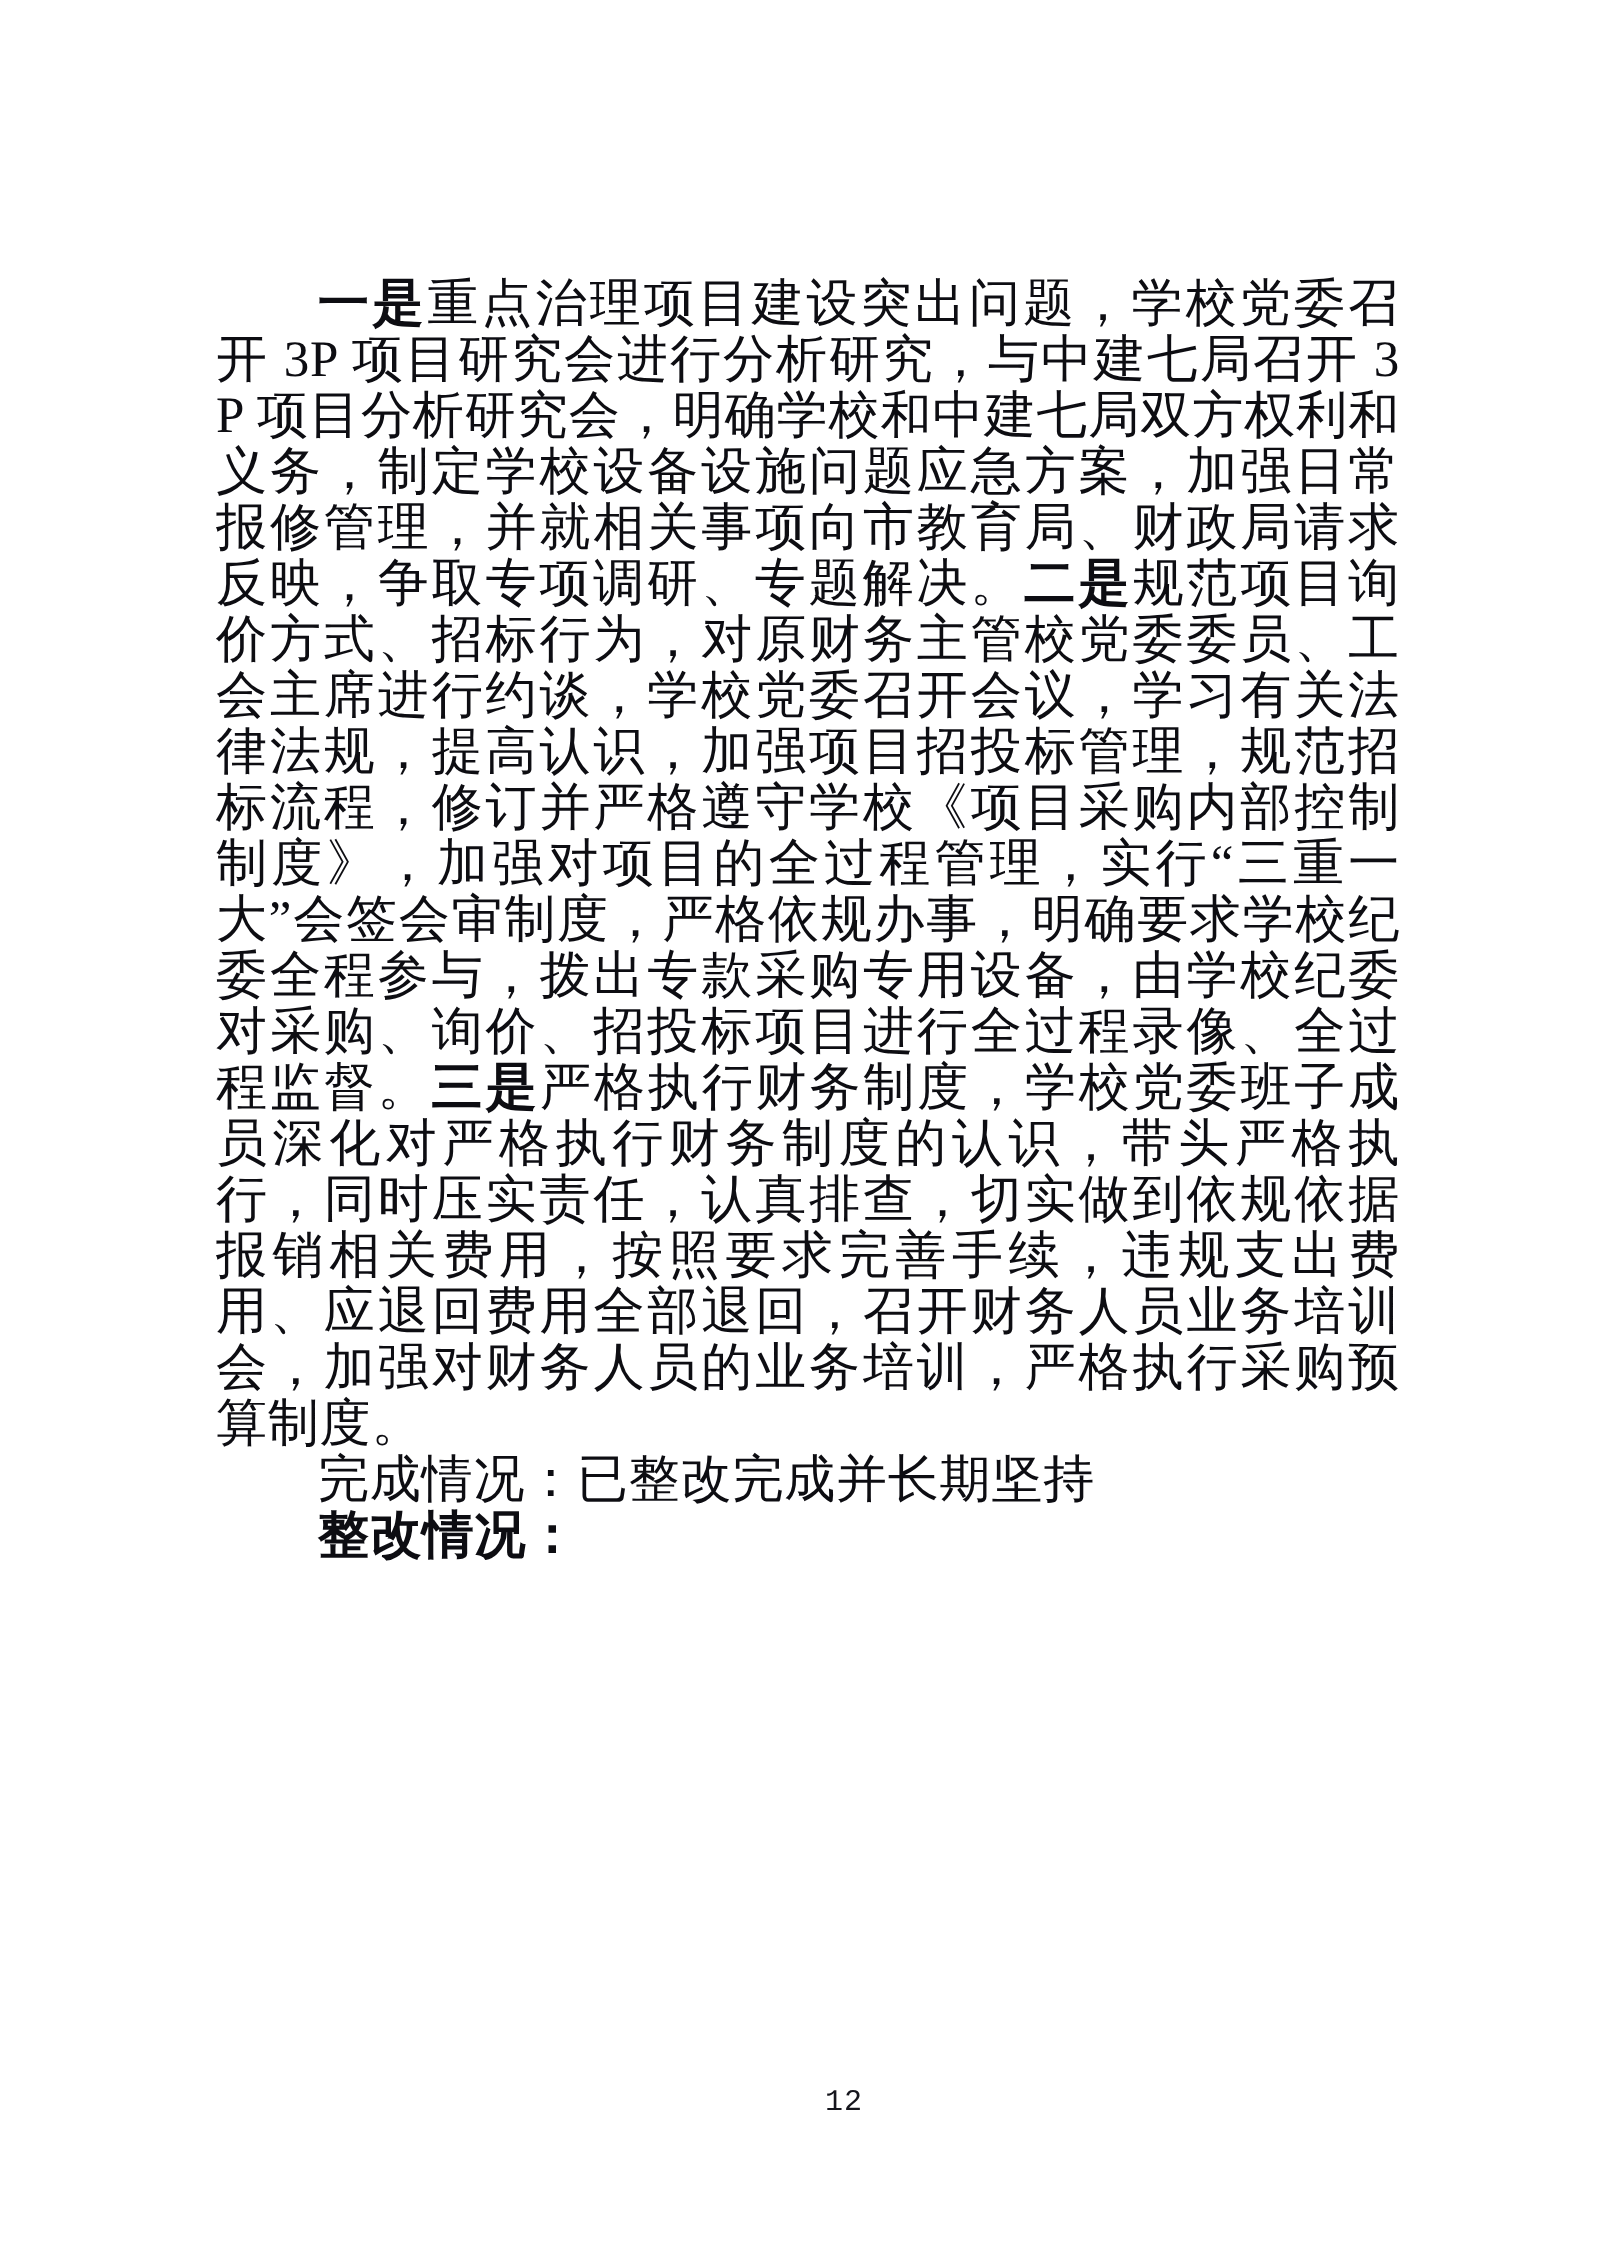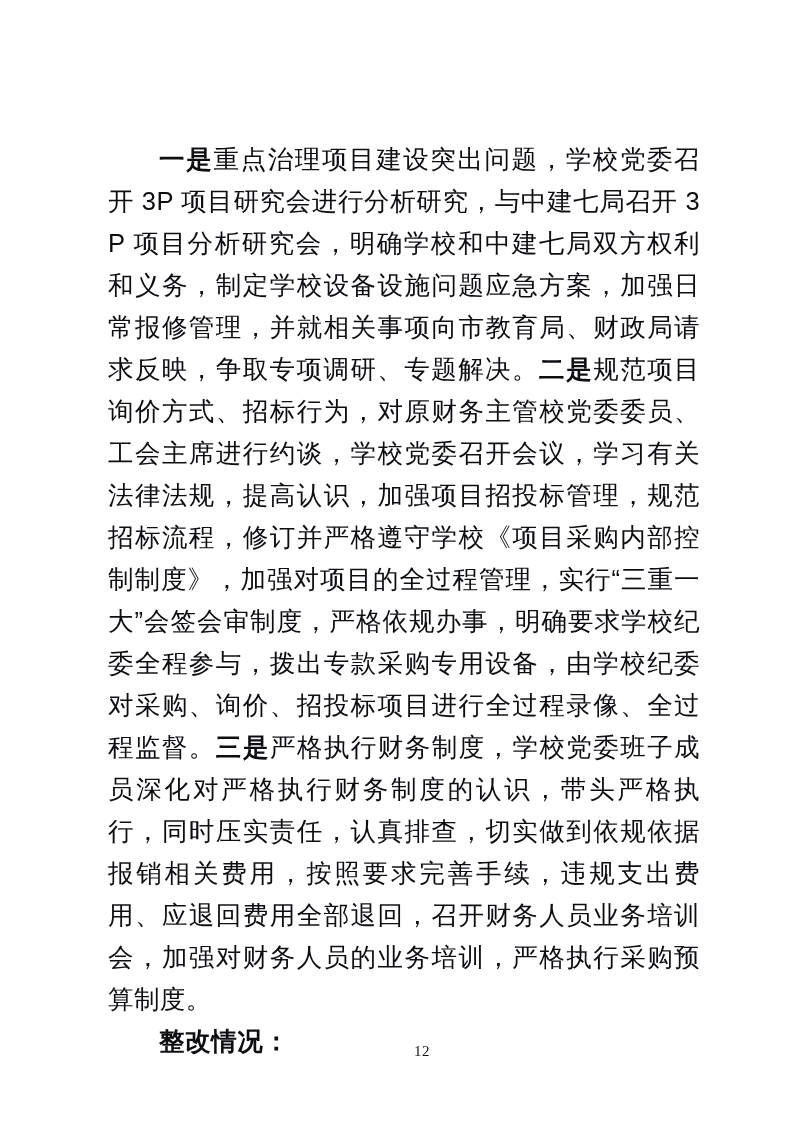--- a/index.html
+++ b/index.html
@@ -26,23 +26,23 @@
     position: absolute;
     left: 108px;
     top: 138px;
     width: 592px;
   }
 
   
   .para {
     margin: 0;
     padding: 0;
-    font-family: Liberation Sans, sans-serif;
+    font-family: Liberation Serif, serif;
     font-size: 25.5px;
-    line-height: 42px;
+    line-height: 28px;
     color: #0d0d12;
     text-align: justify;
     text-justify: inter-character;
     text-indent: 2em;
     letter-spacing: 0.4px;
     word-break: break-all;
     overflow-wrap: break-word;
   }
 
   
@@ -68,21 +68,21 @@
     font-weight: 700;
     letter-spacing: 0.6px;
   }
 
   .page-number {
     position: absolute;
     left: 0;
     right: 0;
     top: 1043px;
     text-align: center;
-    font-family: Liberation Serif, serif;
+    font-family: Liberation Mono, monospace;
     font-size: 15px;
     color: #15151c;
     letter-spacing: 0.5px;
     margin-left: 44px;
   }
 
   
   .scan-tint {
     position: absolute;
     inset: 0;
@@ -92,20 +92,21 @@
 </style>
 </head>
 <body>
 
 <div class="page">
 
   <div class="text-block">
 
     <p class="para body-main"><span class="marker">一是</span><span>重点治理项目建设突出问题，学校党委召开 3P 项目研究会进行分析研究，与中建七局召开 3P 项目分析研究会，明确学校和中建七局双方权利和义务，制定学校设备设施问题应急方案，加强日常报修管理，并就相关事项向市教育局、财政局请求反映，争取专项调研、专题解决。</span><span class="marker">二是</span><span>规范项目询价方式、招标行为，对原财务主管校党委委员、工会主席进行约谈，学校党委召开会议，学习有关法律法规，提高认识，加强项目招投标管理，规范招标流程，修订并严格遵守学校《项目采购内部控制制度》，加强对项目的全过程管理，实行“三重一大”会签会审制度，严格依规办事，明确要求学校纪委全程参与，拨出专款采购专用设备，由学校纪委对采购、询价、招投标项目进行全过程录像、全过程监督。</span><span class="marker">三是</span><span>严格执行财务制度，学校党委班子成员深化对严格执行财务制度的认识，带头严格执行，同时压实责任，认真排查，切实做到依规依据报销相关费用，按照要求完善手续，违规支出费用、应退回费用全部退回，召开财务人员业务培训会，加强对财务人员的业务培训，严格执行采购预算制度。</span></p>
 
+    <p class="para single-line">完成情况：已整改完成并长期坚持</p>
 
 
     <p class="para heading">整改情况：</p>
 
   </div>
 
   <div class="page-number">12</div>
 
   <div class="scan-tint"></div>
 

